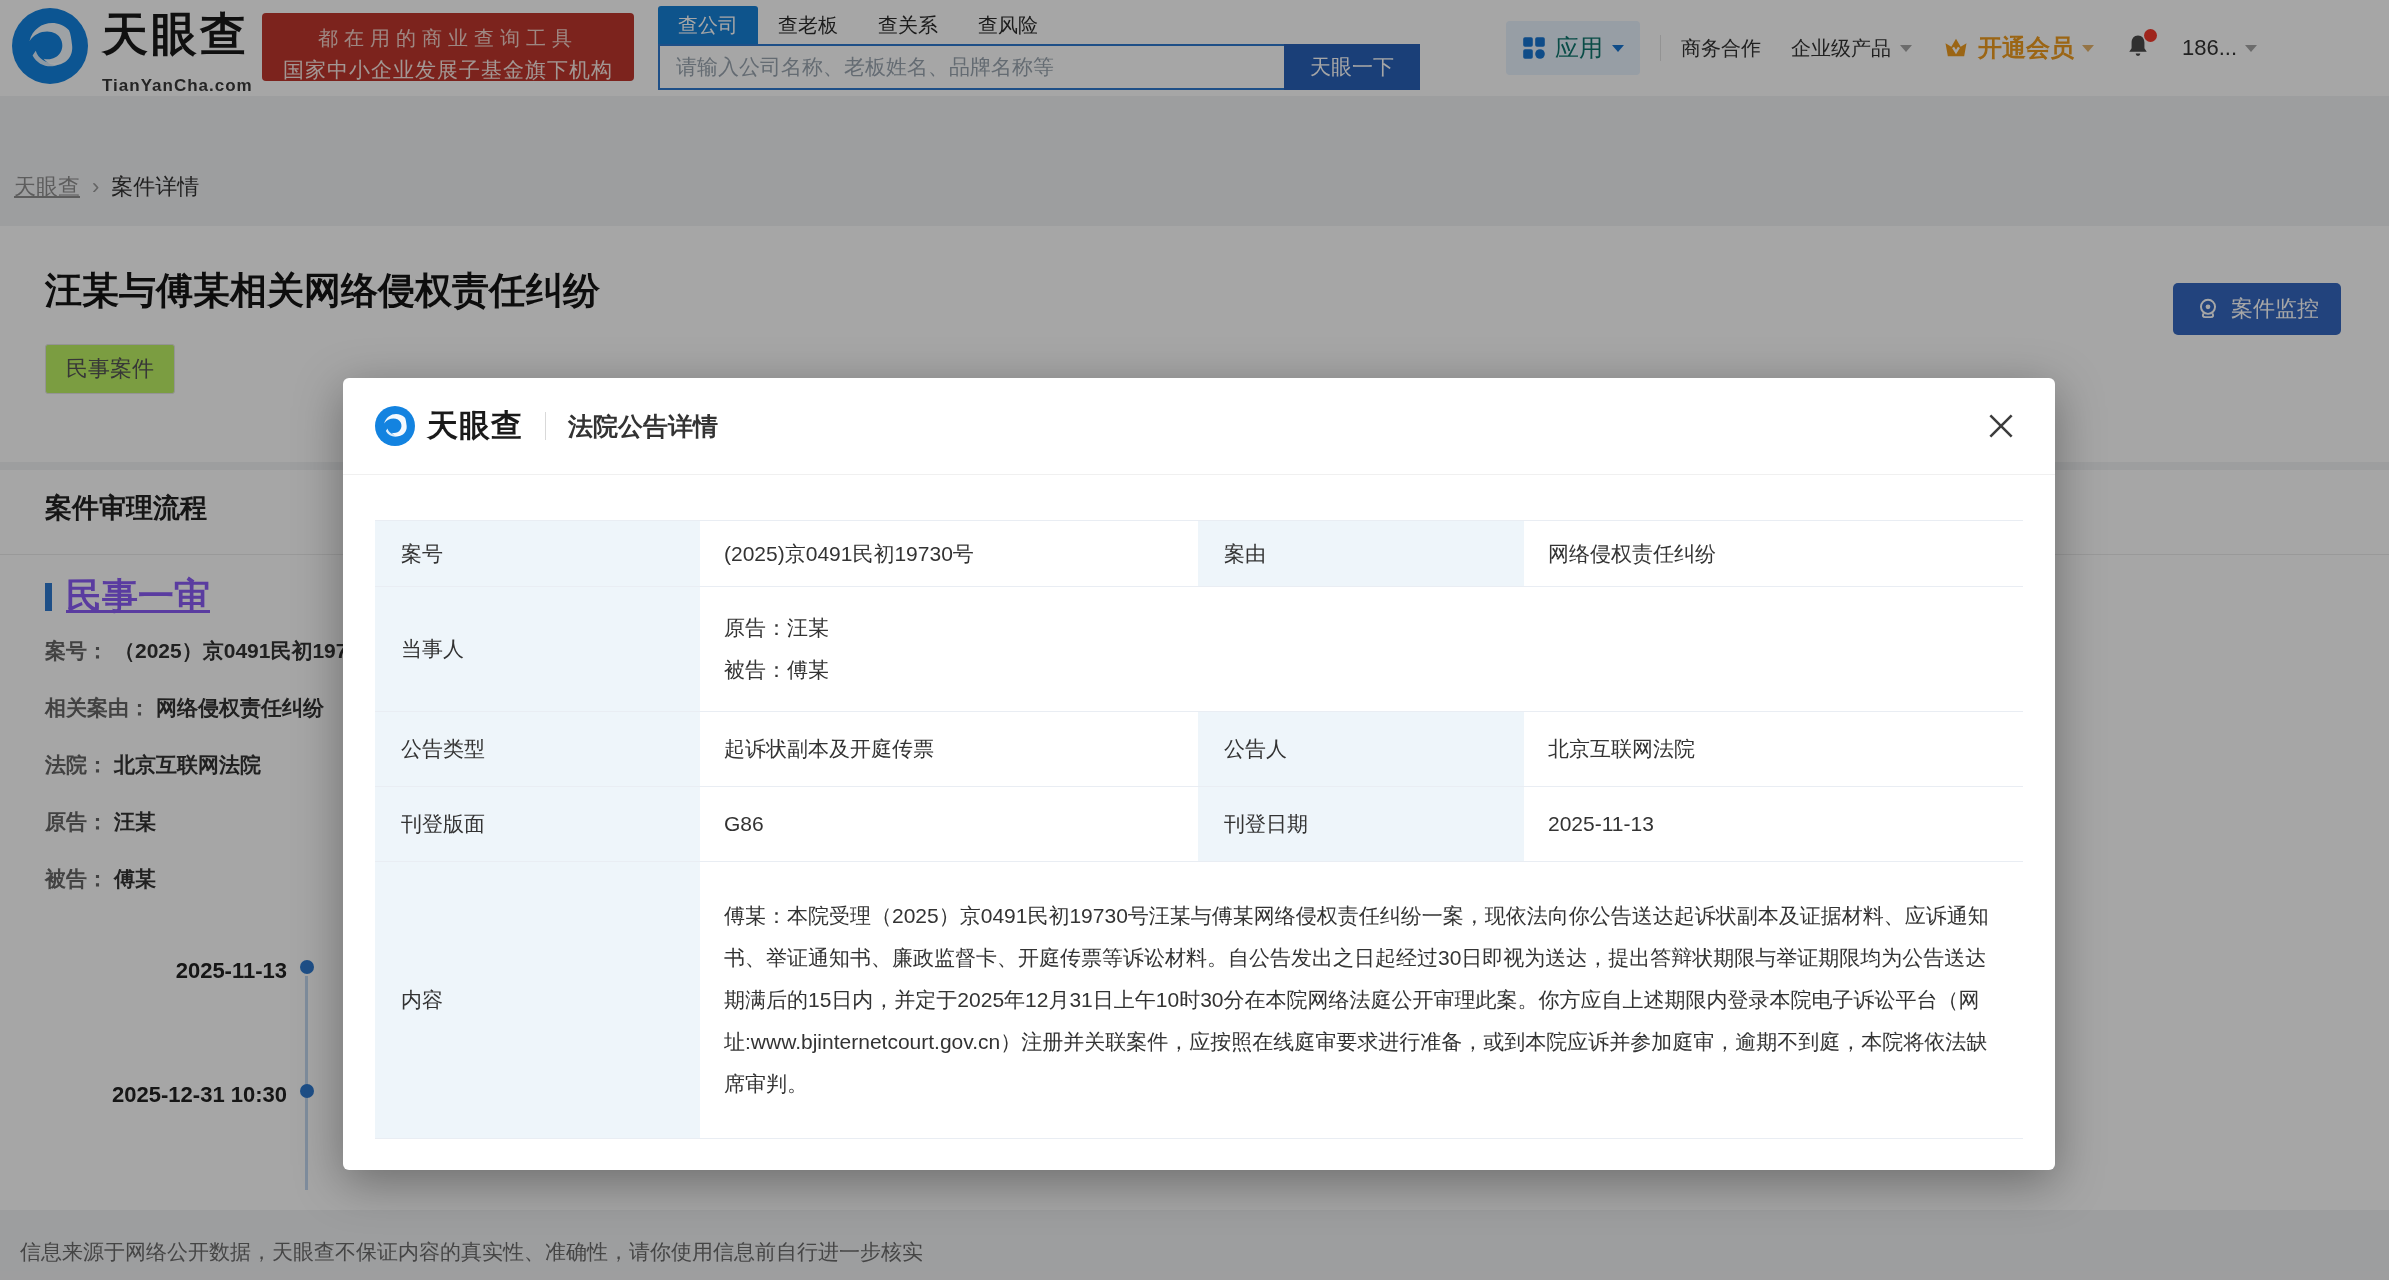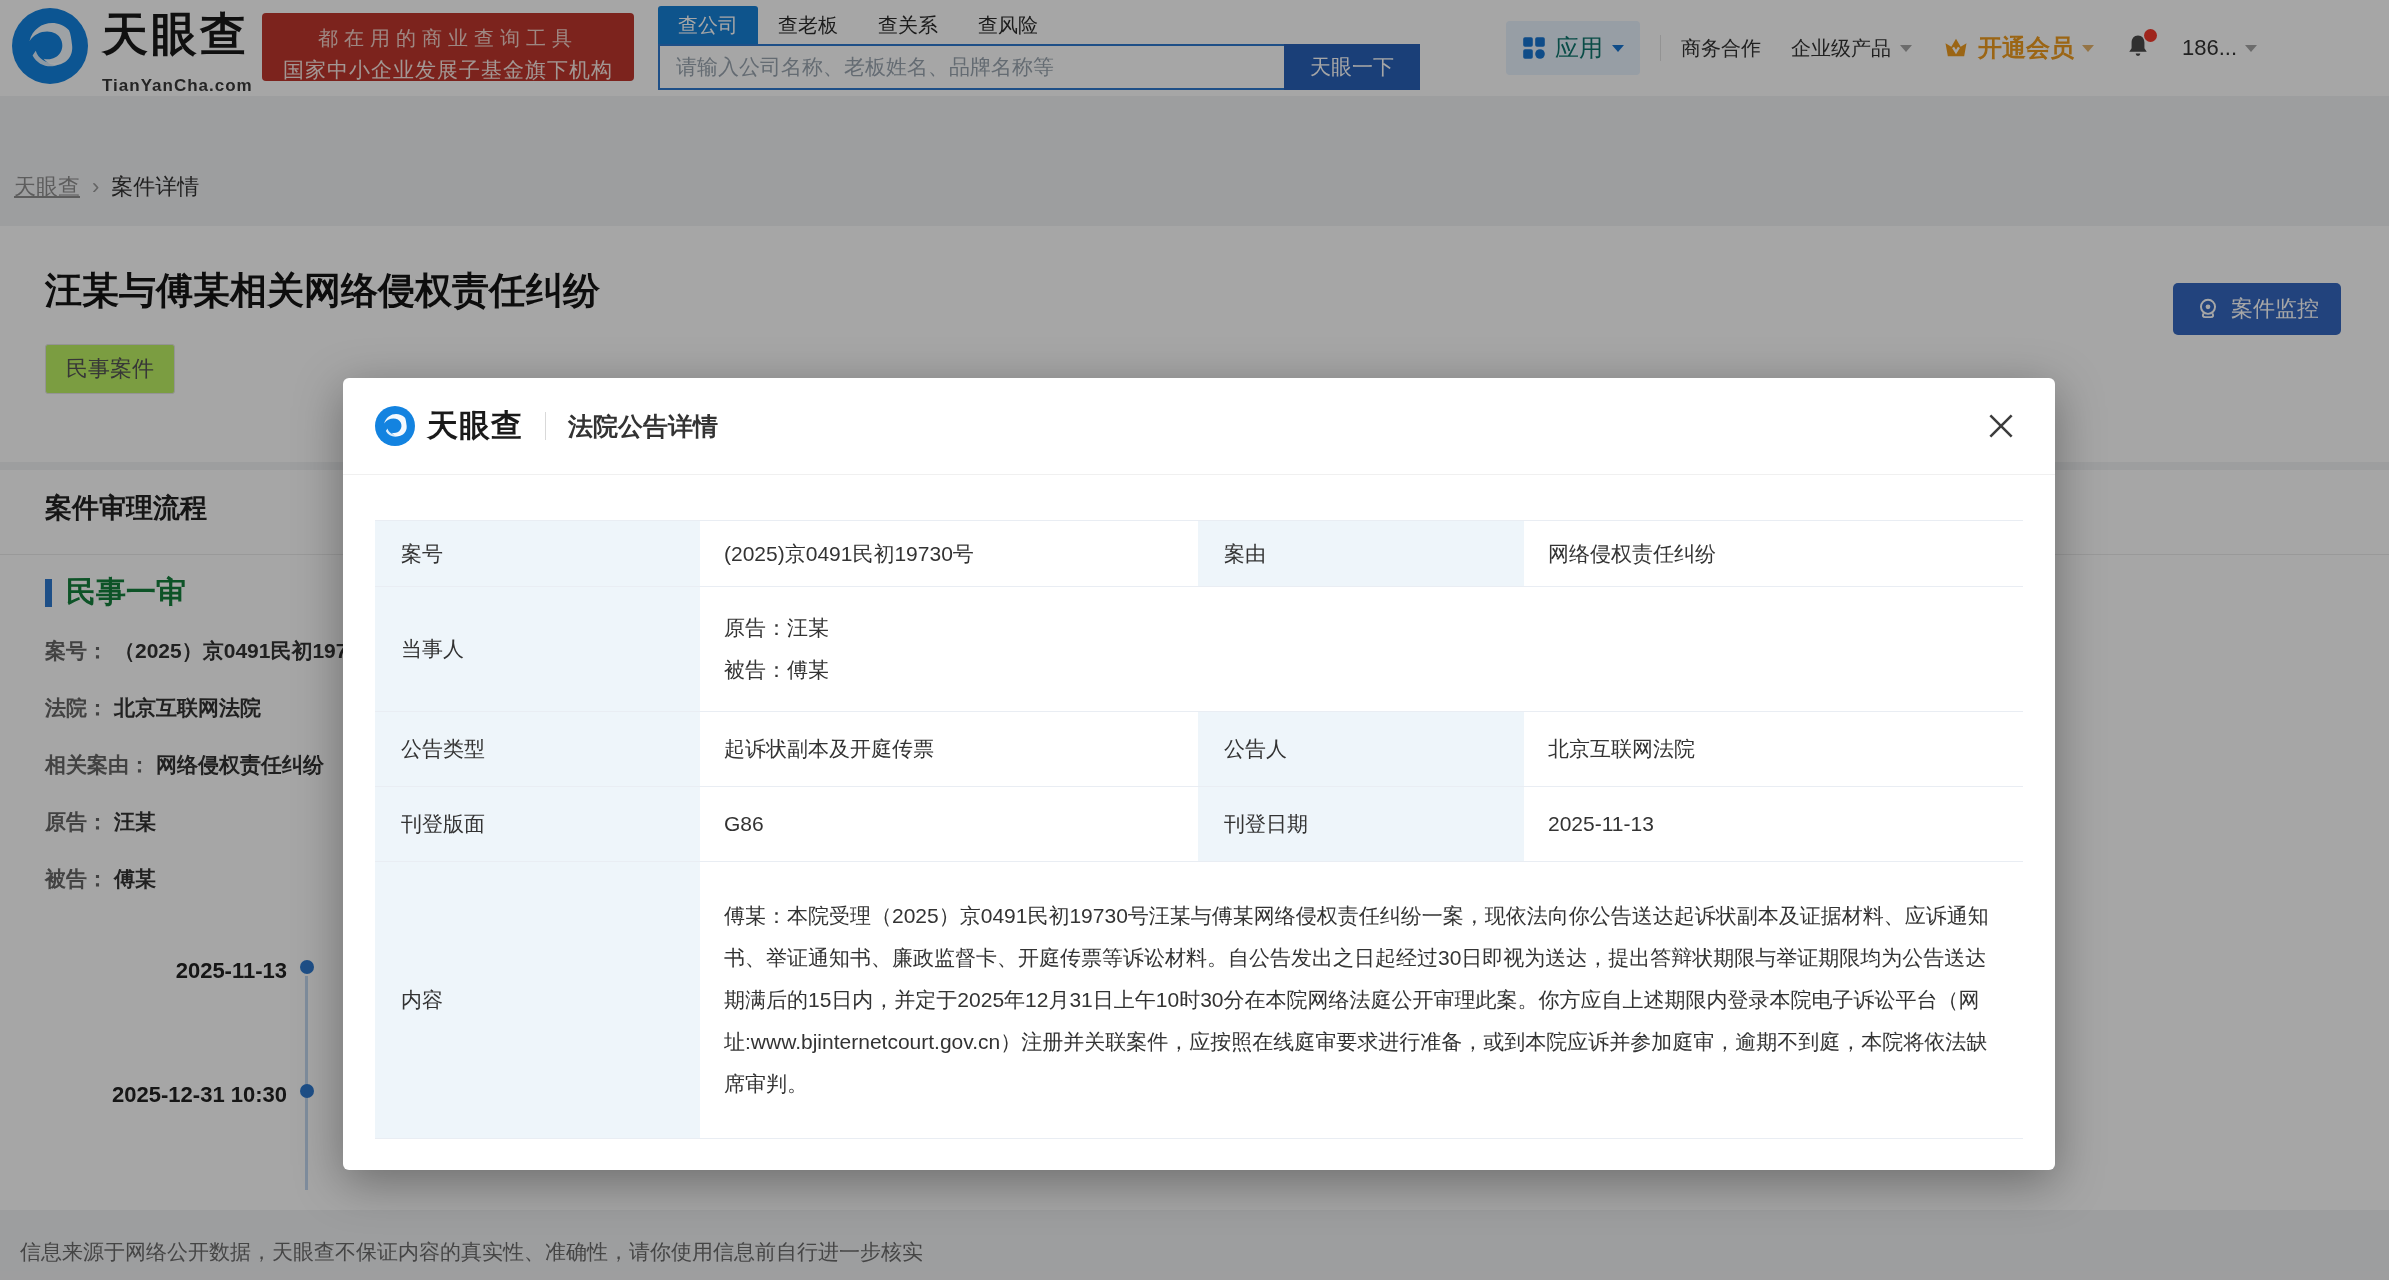--- a/index.html
+++ b/index.html
@@ -51,21 +51,21 @@
   .case-title{position:absolute;left:45px;top:40px;font-size:37px;font-weight:bold;color:#141414;}
   .case-tag{position:absolute;left:45px;top:118px;background:#bef264;border:1px solid #e4e4e4;color:#555;font-size:22px;padding:9px 20px;border-radius:3px;}
   .monitor-btn{position:absolute;right:48px;top:57px;background:#3568c0;color:#fff;font-size:22px;height:52px;padding:0 22px;border-radius:5px;display:flex;align-items:center;gap:10px;cursor:pointer;border:none;}
 
   
   .card-flow{position:absolute;top:470px;left:0;width:2389px;height:740px;background:#fff;}
   .flow-title{position:absolute;left:45px;top:20px;font-size:27px;font-weight:bold;color:#222;}
   .flow-divider{position:absolute;top:84px;left:0;width:100%;height:1px;background:#ececec;}
   .flow-stage{position:absolute;left:45px;top:102px;display:flex;align-items:center;gap:14px;}
   .stage-bar{width:7px;height:28px;background:#2e7ad0;}
-  .stage-txt{font-size:30px;font-weight:bold;color:#15803d;}
+  .stage-txt{font-size:36px;font-weight:bold;color:#8b5cf6;text-decoration:underline;}
   .flow-fields{position:absolute;left:45px;top:152px;font-weight:bold;}
   .flow-field{height:57px;display:flex;align-items:center;font-size:21px;}
   .ff-label{color:#666;}
   .ff-value{color:#333;margin-left:6px;}
   .tl-date{position:absolute;left:45px;width:242px;text-align:right;font-size:22px;font-weight:bold;color:#222;}
   .tl-date.d1{top:488px;}
   .tl-date.d2{top:612px;}
   .tl-dot{position:absolute;left:300px;width:14px;height:14px;border-radius:50%;background:#2e7ad0;}
   .tl-dot.p1{top:490px;}
   .tl-dot.p2{top:614px;}
@@ -193,26 +193,26 @@
   <div class="flow-stage">
     <span class="stage-bar"></span>
     <span class="stage-txt">民事一审</span>
   </div>
   <div class="flow-fields">
     <div class="flow-field">
       <span class="ff-label">案号：</span>
       <span class="ff-value">（2025）京0491民初19730号</span>
     </div>
     <div class="flow-field">
+      <span class="ff-label">相关案由：</span>
+      <span class="ff-value">网络侵权责任纠纷</span>
+    </div>
+    <div class="flow-field">
       <span class="ff-label">法院：</span>
       <span class="ff-value">北京互联网法院</span>
-    </div>
-    <div class="flow-field">
-      <span class="ff-label">相关案由：</span>
-      <span class="ff-value">网络侵权责任纠纷</span>
     </div>
     <div class="flow-field">
       <span class="ff-label">原告：</span>
       <span class="ff-value">汪某</span>
     </div>
     <div class="flow-field">
       <span class="ff-label">被告：</span>
       <span class="ff-value">傅某</span>
     </div>
   </div>

